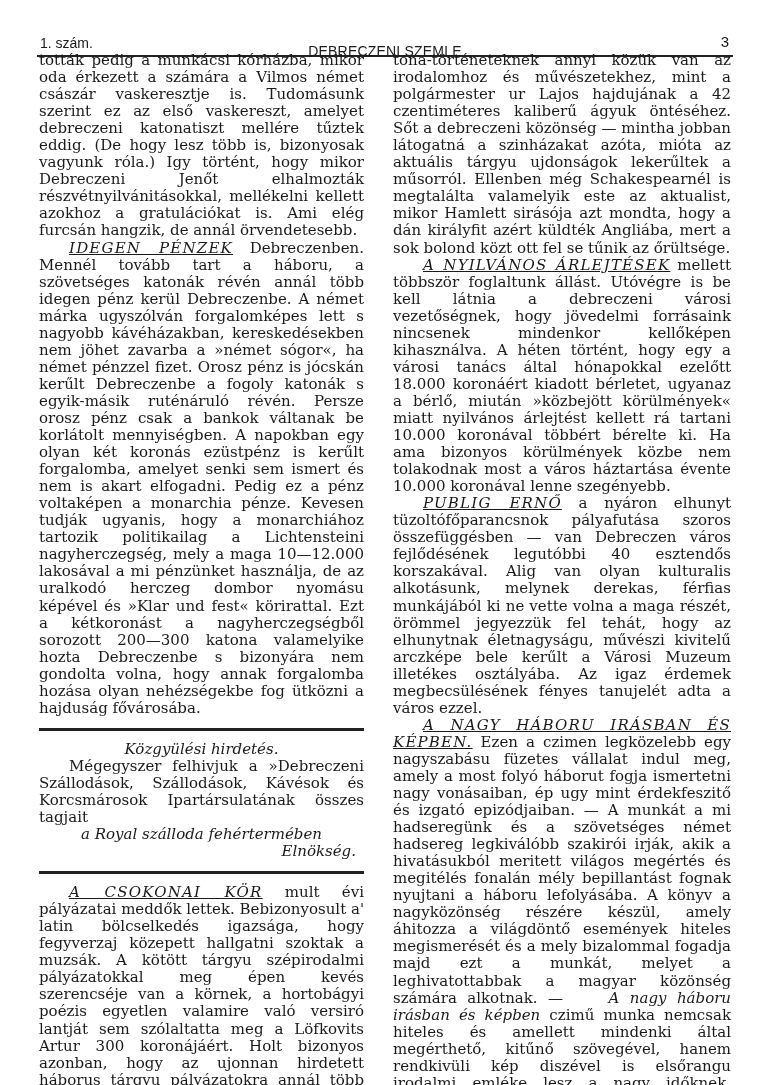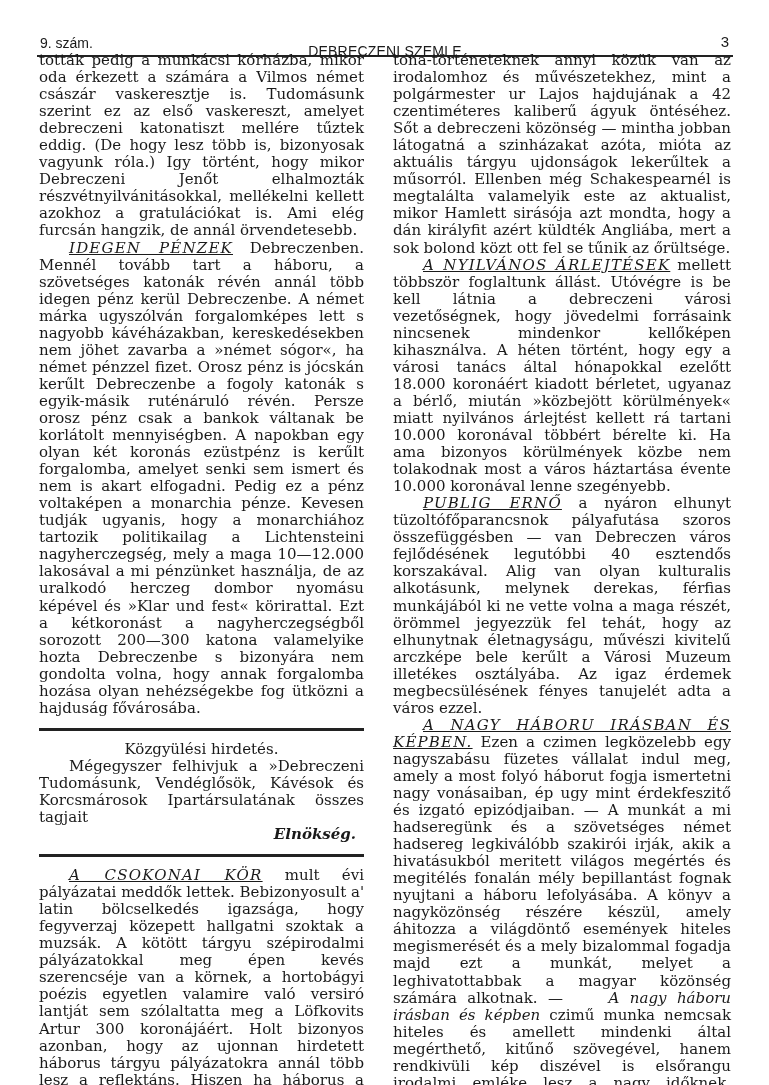--- a/index.html
+++ b/index.html
@@ -16,43 +16,44 @@
   .header .title { position:absolute; left:0; right:0; top:10px; text-align:center; letter-spacing:0.2px; }
   .header .page { position:absolute; right:4px; top:0px; font-size:15px; }
   .col { position:absolute; top:52px; font-size:15px; line-height:17.05px; text-align:justify; }
   .col.left { left:39px; width:325px; }
   .col.right { left:393px; width:338px; }
   .col p { margin:0; }
   .indent { text-indent:30px; }
   .caps { font-style:italic; letter-spacing:1.2px;text-decoration:underline; }
   .it { font-style:italic;margin-left:35px; }
   .rule { height:3px; background:#222; margin:11px 0 10px 0; }
-  .notice-title { text-align:center; margin-top:2px; }
+  .notice-title { text-align:center; font-style:italic; margin-top:2px; }
   .notice-place { text-align:center; font-style:italic; }
-  .sign { text-align:right; font-style:italic; padding-right:8px;font-weight:bold; }
+  .sign { text-align:right; font-style:italic; padding-right:8px; }
   .notice p.body { margin:0; }
 </style>
 </head>
 <body>
 
 <div class="header">
-  <span class="num">9. szám.</span>
+  <span class="num">1. szám.</span>
   <span class="title">DEBRECZENI SZEMLE</span>
   <span class="page">3</span>
 </div>
 
 <div class="col left">
   <p>tották pedig a munkácsi kórházba, mikor oda érkezett a számára a Vilmos német császár vaskeresztje is. Tudomásunk szerint ez az első vaskereszt, amelyet debreczeni katonatiszt mellére tűztek eddig. (De hogy lesz több is, bizonyosak vagyunk róla.) Igy történt, hogy mikor Debreczeni Jenőt elhalmozták részvétnyilvánitásokkal, mellékelni kellett azokhoz a gratulációkat is. Ami elég furcsán hangzik, de annál örvendetesebb.</p>
   <p class="indent"><span class="caps">IDEGEN PÉNZEK</span><span> Debreczenben. Mennél tovább tart a háboru, a szövetséges katonák révén annál több idegen pénz kerül Debreczenbe. A német márka ugyszólván forgalomképes lett s nagyobb kávéházakban, kereskedésekben nem jöhet zavarba a »német sógor«, ha német pénzzel fizet. Orosz pénz is jócskán kerűlt Debreczenbe a fogoly katonák s egyik-másik ruténáruló révén. Persze orosz pénz csak a bankok váltanak be korlátolt mennyiségben. A napokban egy olyan két koronás ezüstpénz is kerűlt forgalomba, amelyet senki sem ismert és nem is akart elfogadni. Pedig ez a pénz voltaképen a monarchia pénze. Kevesen tudják ugyanis, hogy a monarchiához tartozik politikailag a Lichtensteini nagyherczegség, mely a maga 10—12.000 lakosával a mi pénzünket használja, de az uralkodó herczeg dombor nyomásu képével és »Klar und fest« körirattal. Ezt a kétkoronást a nagyherczegségből sorozott 200—300 katona valamelyike hozta Debreczenbe s bizonyára nem gondolta volna, hogy annak forgalomba hozása olyan nehézségekbe fog ütközni a hajduság fővárosába.</span></p>
 
   <div class="rule"></div>
 
   <div class="notice">
     <div class="notice-title">Közgyülési hirdetés.</div>
-    <p class="body indent">Mégegyszer felhivjuk a »Debreczeni Tudomásunk, Vendéglősök, Kávésok és Korcsmárosok Ipartársulatának összes tagjait</p>
+    <p class="body indent">Mégegyszer felhivjuk a »Debreczeni Szállodások, Szállodások, Kávésok és Korcsmárosok Ipartársulatának összes tagjait</p>
+    <div class="notice-place">a Royal szálloda fehértermében</div>
     <div class="sign">Elnökség.</div>
   </div>
 
   <div class="rule"></div>
 
   <p class="indent"><span class="caps">A CSOKONAI KÖR</span><span> mult évi pályázatai meddők lettek. Bebizonyosult a' latin bölcselkedés igazsága, hogy fegyverzaj közepett hallgatni szoktak a muzsák. A kötött tárgyu szépirodalmi pályázatokkal meg épen kevés szerencséje van a körnek, a hortobágyi poézis egyetlen valamire való versiró lantját sem szólaltatta meg a Löfkovits Artur 300 koronájáért. Holt bizonyos azonban, hogy az ujonnan hirdetett háborus tárgyu pályázatokra annál több lesz a reflektáns. Hiszen ha háborus a kenyerünk, a gondunk, az örömünk és az álmunk, miért ne legyen háborus a poézisünk is. Viszont azoknak is igazságuk van, akik a háborus novella- és versirás ellen szóllaltak fel a' fővárosi redakciókban s akik azt mondják, — hogy a mondva csinált háborus novelláknak, ka-</span></p>
 </div>
 
 <div class="col right">
   <p>tona-történeteknek annyi közük van az irodalomhoz és művészetekhez, mint a polgármester ur Lajos hajdujának a 42 czentiméteres kaliberű ágyuk öntéséhez. Sőt a debreczeni közönség — mintha jobban látogatná a szinházakat azóta, mióta az aktuális tárgyu ujdonságok lekerűltek a műsorról. Ellenben még Schakespearnél is megtalálta valamelyik este az aktualist, mikor Hamlett sirásója azt mondta, hogy a dán királyfit azért küldték Angliába, mert a sok bolond közt ott fel se tűnik az őrültsége.</p>

